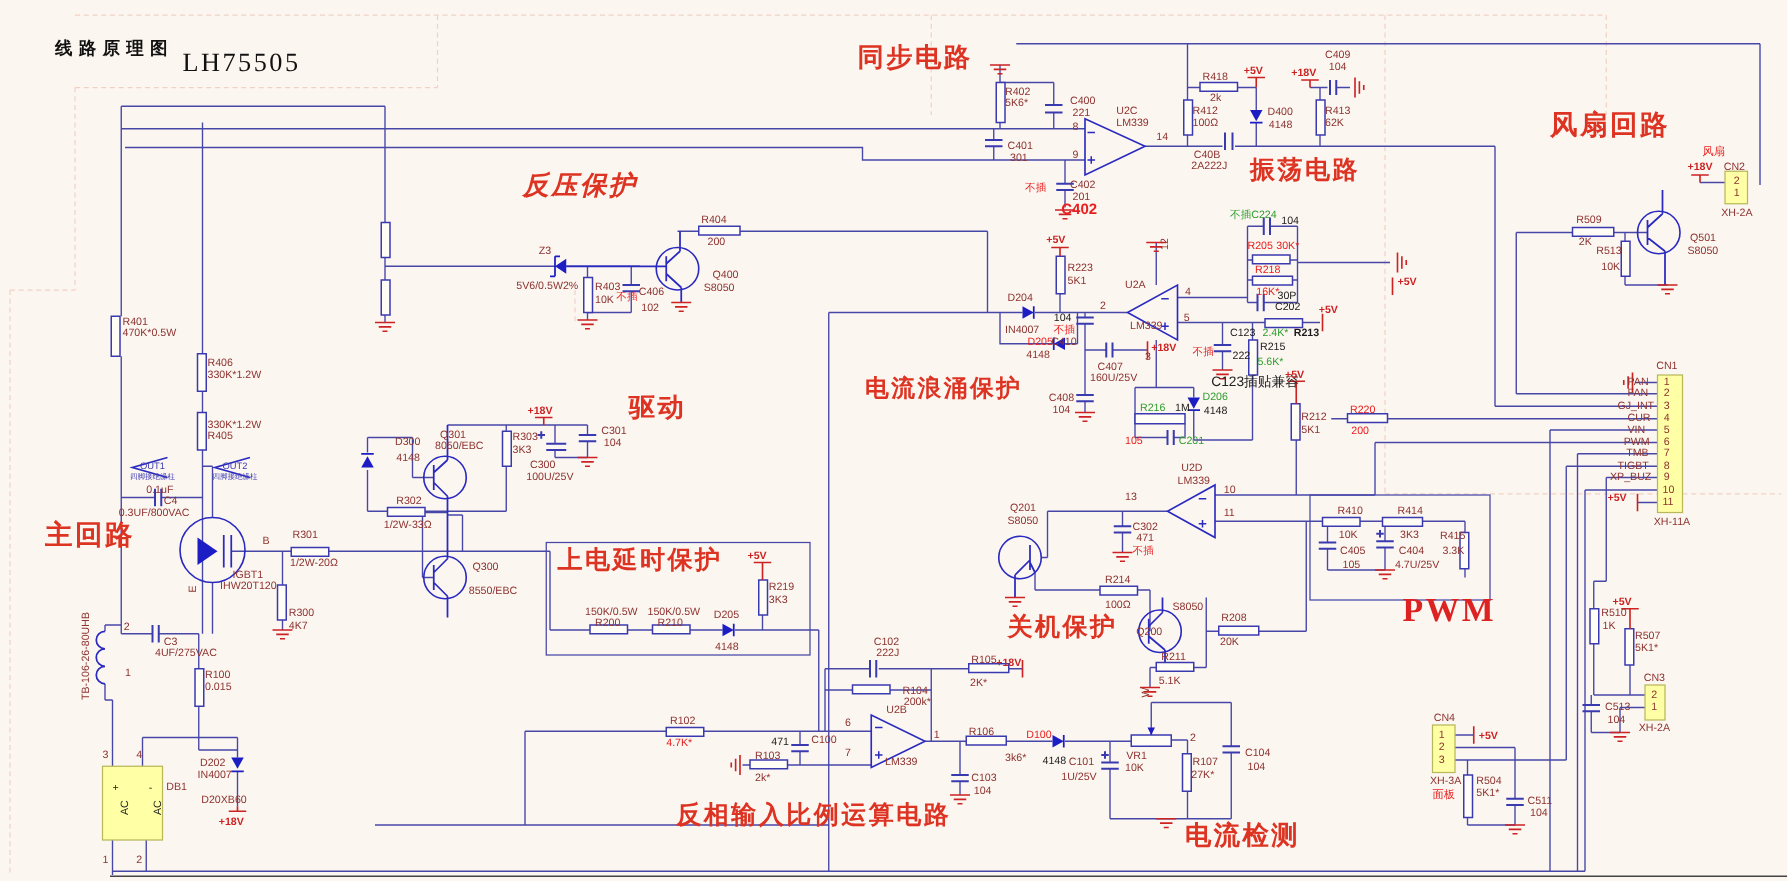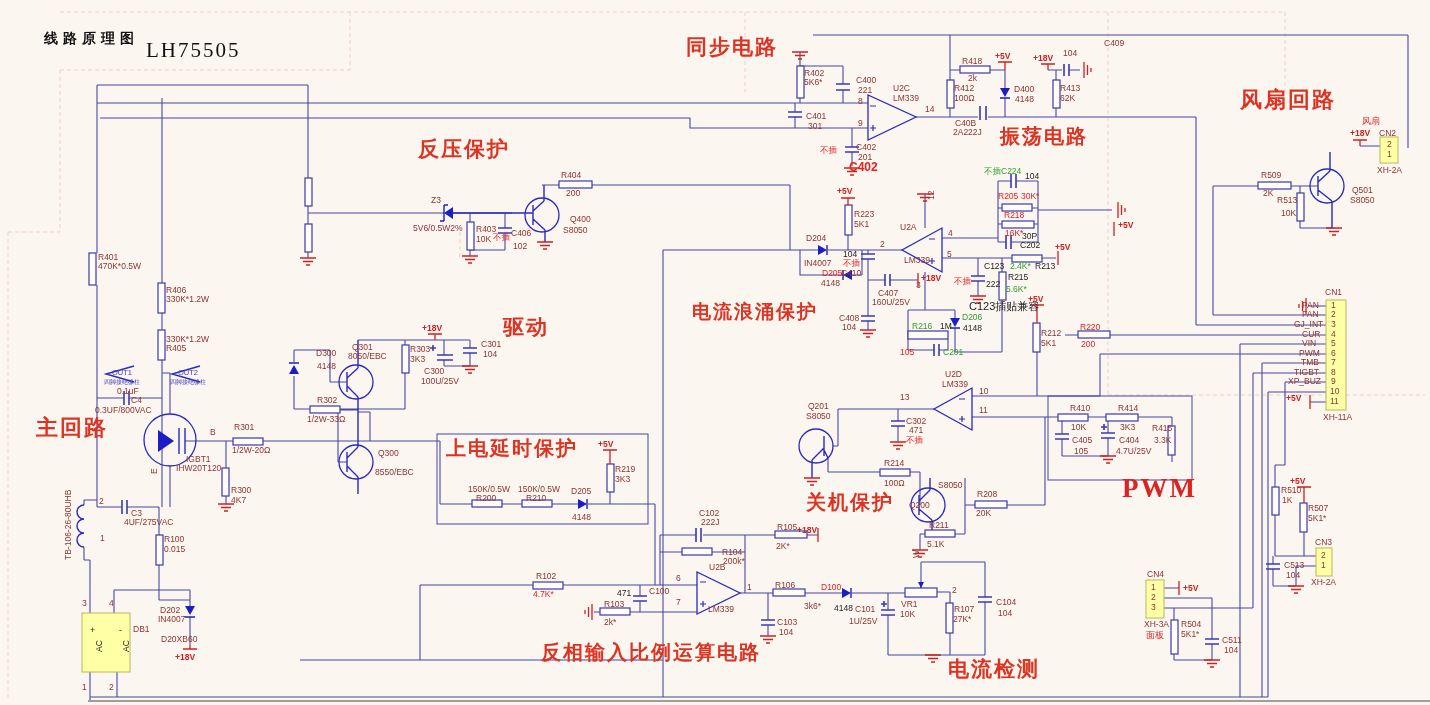--- a/index.html
+++ b/index.html
@@ -289,21 +289,21 @@
       <span class="lb r" style="left: 820px; top: 146px;">不插</span>
       <span class="lb l" style="left: 856px; top: 143px;">C402</span>
       <span class="lb l" style="left: 858px; top: 153px;">201</span>
       <span class="lb big" style="left: 849px; top: 161px;">C402</span>
       <span class="lb pw" style="left: 837px; top: 187px;">+5V</span>
       <span class="lb sec" style="left: 1000px; top: 126px; font-size: 20px;">振荡电路</span>
       <span class="lb l" style="left: 962px; top: 57px;">R418</span>
       <span class="lb l" style="left: 968px; top: 74px;">2k</span>
       <span class="lb pw" style="left: 995px; top: 52px;">+5V</span>
       <span class="lb pw" style="left: 1033px; top: 54px;">+18V</span>
-      <span class="lb l" style="left: 1060px; top: 39px; margin-left: 44px;">C409</span>
+      <span class="lb l" style="left: 1060px; top: 39px;">C409</span>
       <span class="lb l" style="left: 1063px; top: 49px;">104</span>
       <span class="lb l" style="left: 954px; top: 84px;">R412</span>
       <span class="lb l" style="left: 954px; top: 94px;">100Ω</span>
       <span class="lb l" style="left: 1014px; top: 85px;">D400</span>
       <span class="lb l" style="left: 1015px; top: 95px;">4148</span>
       <span class="lb l" style="left: 1060px; top: 84px;">R413</span>
       <span class="lb l" style="left: 1060px; top: 94px;">62K</span>
       <span class="lb l" style="left: 955px; top: 119px;">C40B</span>
       <span class="lb l" style="left: 953px; top: 128px;">2A222J</span>
       <span class="lb sec" style="left: 1240px; top: 88px; font-size: 22px;">风扇回路</span>
@@ -312,21 +312,21 @@
       <span class="lb l" style="left: 1379px; top: 129px;">CN2</span>
       <span class="lb l" style="left: 1387px; top: 140px;">2</span>
       <span class="lb l" style="left: 1387px; top: 150px;">1</span>
       <span class="lb l" style="left: 1377px; top: 166px;">XH-2A</span>
       <span class="lb l" style="left: 1261px; top: 171px;">R509</span>
       <span class="lb l" style="left: 1263px; top: 189px;">2K</span>
       <span class="lb l" style="left: 1277px; top: 196px;">R513</span>
       <span class="lb l" style="left: 1281px; top: 209px;">10K</span>
       <span class="lb l" style="left: 1352px; top: 186px;">Q501</span>
       <span class="lb l" style="left: 1350px; top: 196px;">S8050</span>
-      <span class="lb sec" style="left: 418px; top: 138px; font-size: 21px;">反压保护</span>
+      <span class="lb sec" style="left: 418px; top: 138px; font-size: 21px; font-style: italic;">反压保护</span>
       <span class="lb l" style="left: 431px; top: 196px;">Z3</span>
       <span class="lb l" style="left: 413px; top: 224px;">5V6/0.5W2%</span>
       <span class="lb l" style="left: 476px; top: 225px;">R403</span>
       <span class="lb l" style="left: 476px; top: 235px;">10K</span>
       <span class="lb r" style="left: 493px; top: 233px;">不插</span>
       <span class="lb l" style="left: 511px; top: 229px;">C406</span>
       <span class="lb l" style="left: 513px; top: 242px;">102</span>
       <span class="lb l" style="left: 570px; top: 215px;">Q400</span>
       <span class="lb l" style="left: 563px; top: 226px;">S8050</span>
       <span class="lb l" style="left: 561px; top: 171px;">R404</span>
@@ -420,21 +420,21 @@
       <span class="lb r" style="left: 998px; top: 192px;">R205</span>
       <span class="lb r" style="left: 1021px; top: 192px;">30K*</span>
       <span class="lb r" style="left: 1004px; top: 211px;">R218</span>
       <span class="lb r" style="left: 1005px; top: 229px;">16K*</span>
       <span class="lb bk" style="left: 1022px; top: 232px;">30P</span>
       <span class="lb bk" style="left: 1020px; top: 241px;">C202</span>
       <span class="lb r" style="left: 954px; top: 277px;">不插</span>
       <span class="lb bk" style="left: 984px; top: 262px;">C123</span>
       <span class="lb bk" style="left: 986px; top: 280px;">222</span>
       <span class="lb g" style="left: 1010px; top: 262px;">2.4K*</span>
-      <span class="lb bk" style="left: 1035px; top: 262px;">R213</span>
+      <span class="lb bk" style="left: 1035px; top: 262px; font-weight: bold;">R213</span>
       <span class="lb pw" style="left: 1055px; top: 243px;">+5V</span>
       <span class="lb bk" style="left: 1008px; top: 273px;">R215</span>
       <span class="lb g" style="left: 1006px; top: 285px;">5.6K*</span>
       <span class="lb cc" style="left: 969px; top: 301px;">C123插贴兼容</span>
       <span class="lb g" style="left: 962px; top: 313px;">D206</span>
       <span class="lb bk" style="left: 963px; top: 324px;">4148</span>
       <span class="lb pw" style="left: 1028px; top: 295px;">+5V</span>
       <span class="lb l" style="left: 1041px; top: 329px;">R212</span>
       <span class="lb l" style="left: 1041px; top: 339px;">5K1</span>
       <span class="lb r" style="left: 1080px; top: 323px;">R220</span>

